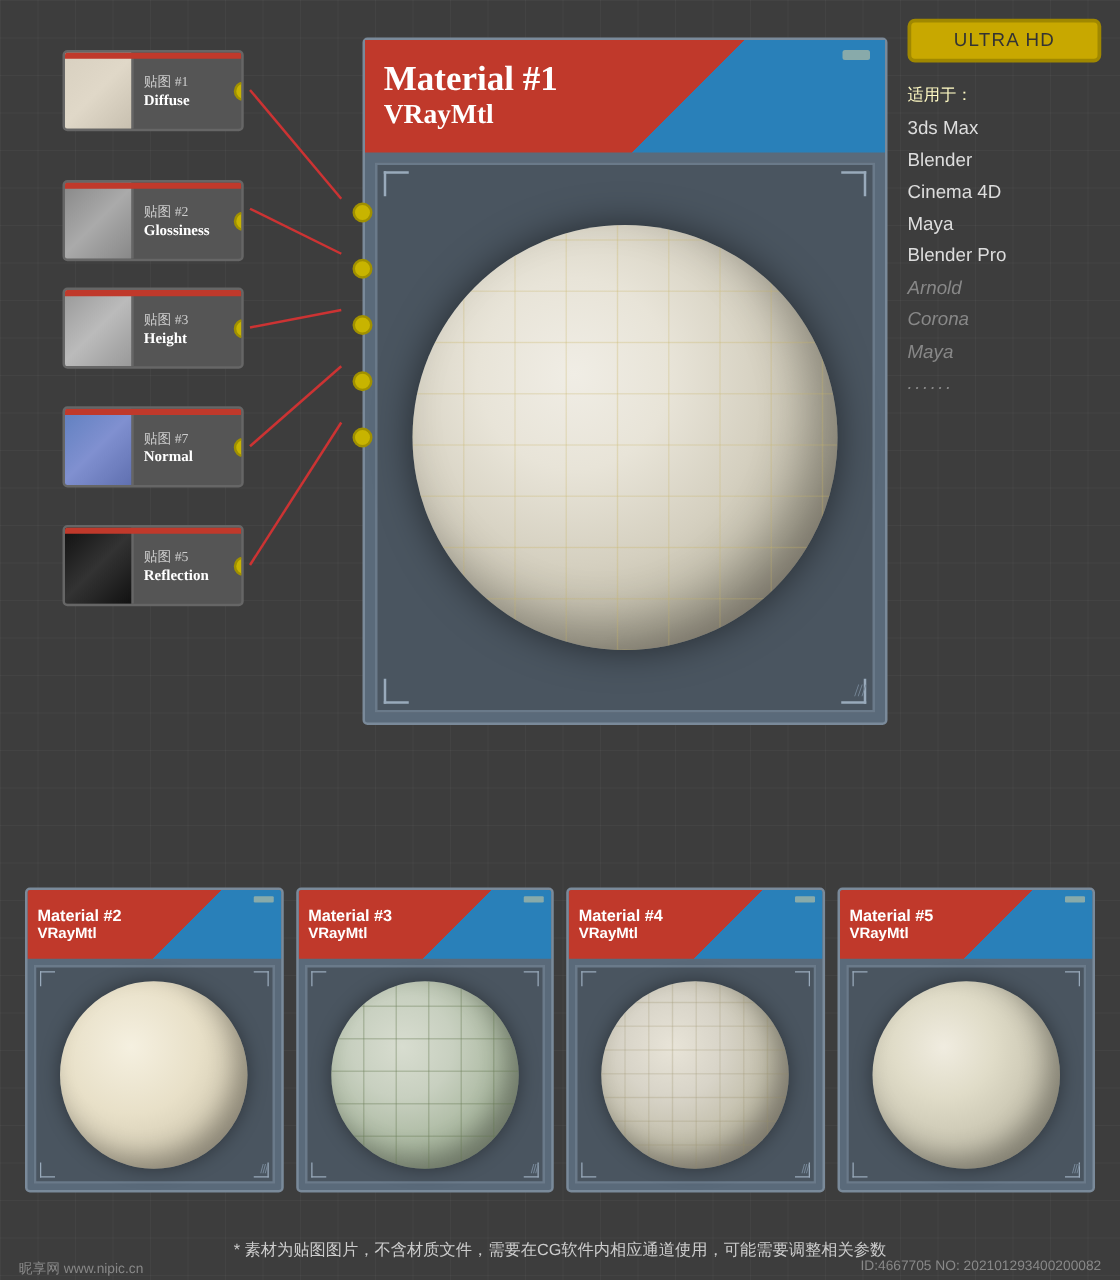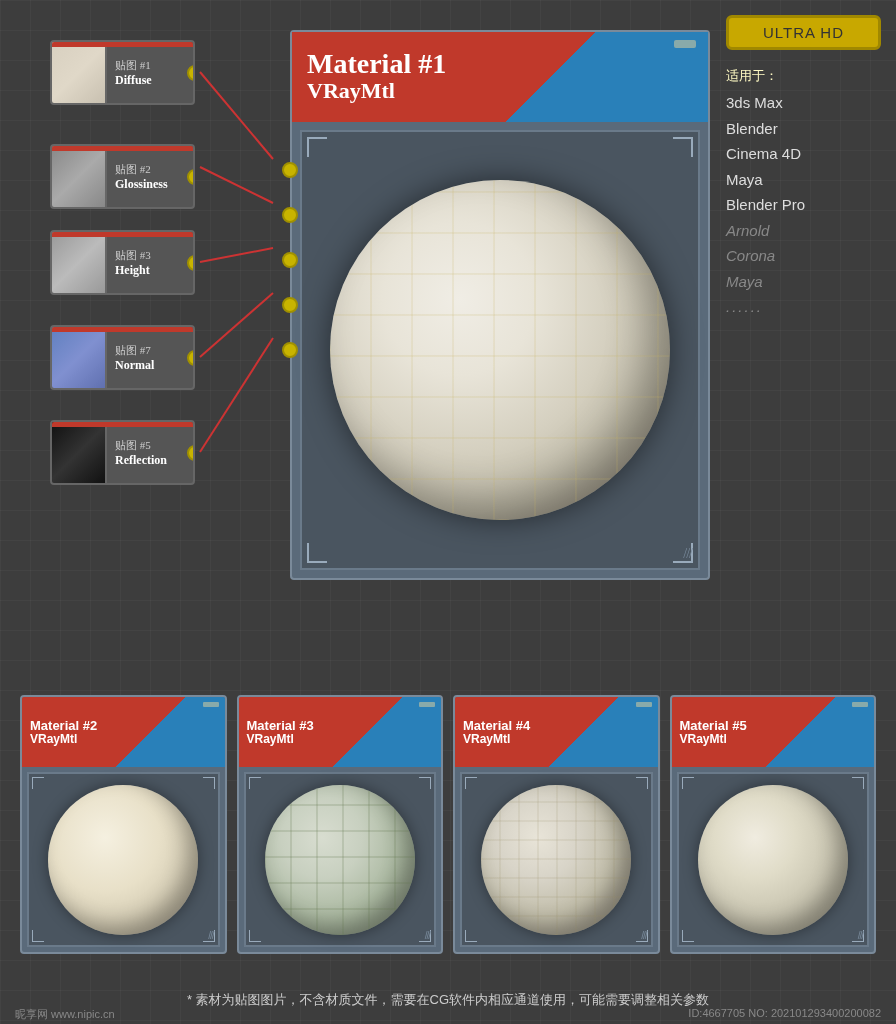--- a/index.html
+++ b/index.html
@@ -275,21 +275,21 @@
       background: #5a6a7a;
       border: 2px solid #7a8a9a;
       border-radius: 4px;
       overflow: hidden;
     }
 
     .mat-card-header {
       background: linear-gradient(135deg, #c0392b 60%, #2980b9 60%);
       padding: 5px 8px;
       position: relative;
-      height: 70px;
+      height: 55px;
       display: flex;
       align-items: center;
     }
 
     .mat-card-header .title-block {
       color: #fff;
     }
 
     .mat-card-header .title-block .mat-num {
       font-size: 13px;

